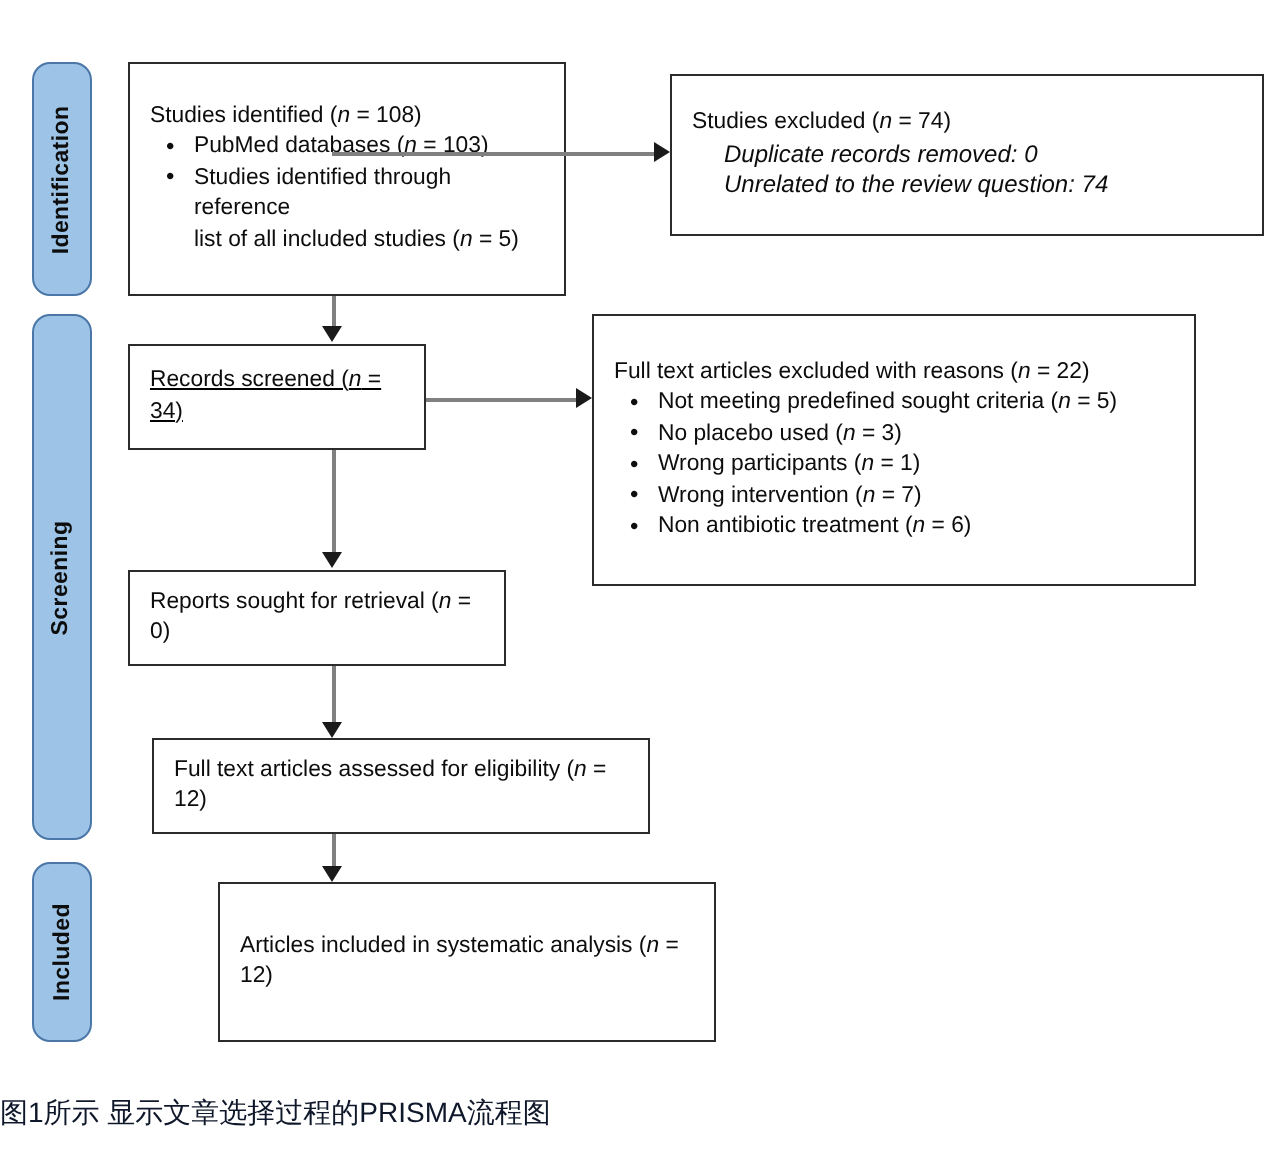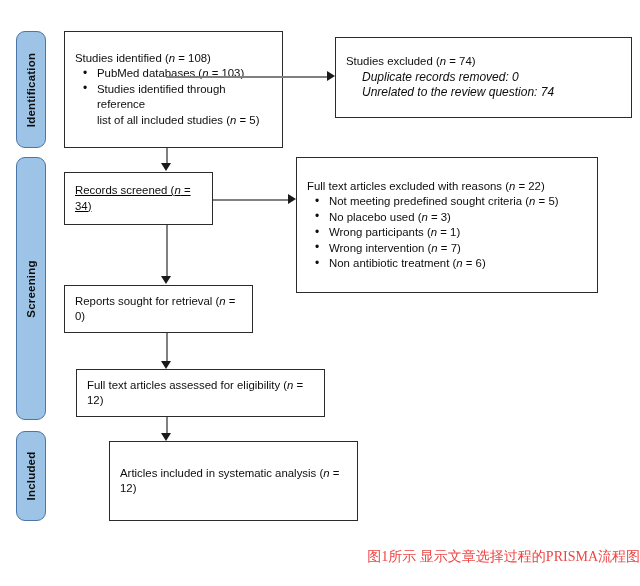--- a/index.html
+++ b/index.html
@@ -125,24 +125,24 @@
     border-bottom: 5.5px solid transparent;
     border-left: 8px solid #1a1a1a;
   }
 
   
   #caption {
     position: absolute;
     left: 0;
     top: 548px;
     width: 640px;
-    text-align: right;
+    text-align: left;
     font-size: 14px;
-    color: #ef4444;
-    font-family: Liberation Serif, serif;
+    color: #0f172a;
+    font-family: Liberation Sans, sans-serif;
   }
 </style>
 </head>
 <body>
 
 <div id="stage">
 
   <div class="stage-pill" style="left:16px; top:31px; width:30px; height:117px;">
     <span class="stage-label">Identification</span>
   </div>

